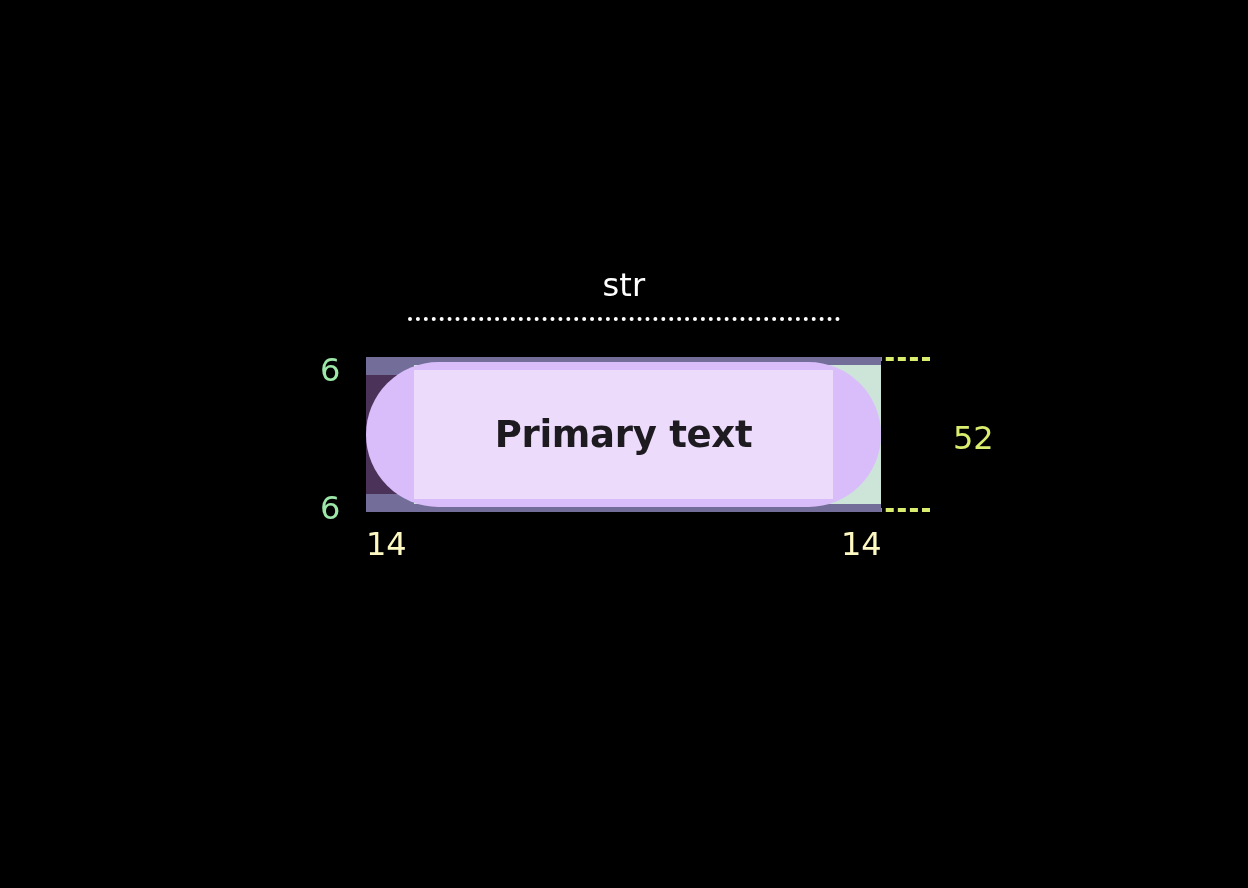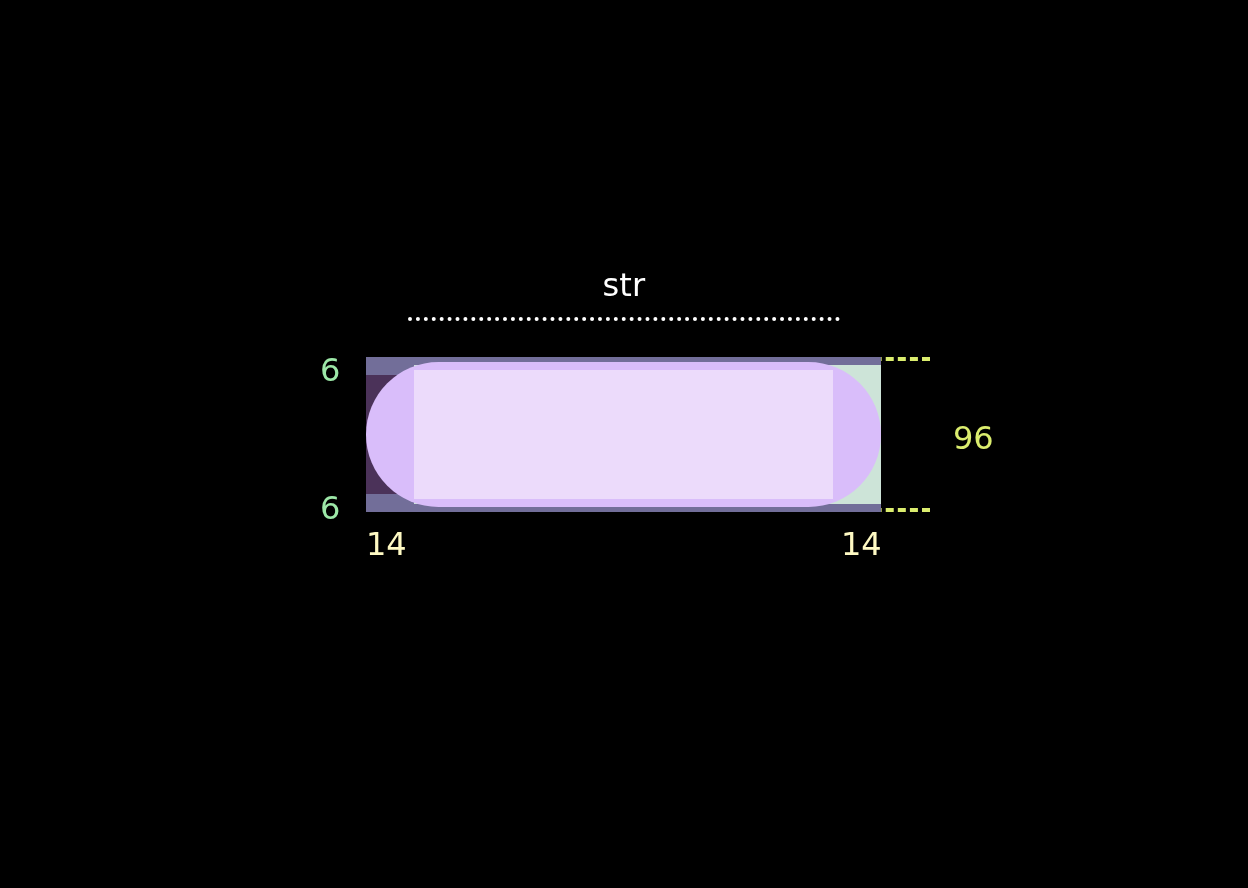--- a/index.html
+++ b/index.html
@@ -159,25 +159,26 @@
 
   <div class="element-box">
     <div class="border-region"></div>
     <div class="pad-strip top"></div>
     <div class="pad-strip bottom"></div>
     <div class="content-band"></div>
   </div>
 
   <div class="pill">
     <div class="pill-inner"></div>
+    <span class="pill-label">Primary text</span>
   </div>
 
   <div class="measure m-green m-pad-top">6</div>
 
   <div class="measure m-green m-pad-bottom">6</div>
 
   <div class="measure m-violet m-pad-left">14</div>
 
   <div class="measure m-violet m-pad-right">14</div>
 
-  <div class="measure m-yellow m-height">96</div>
+  <div class="measure m-yellow m-height">52</div>
 
 </div>
 
 </body></html>

